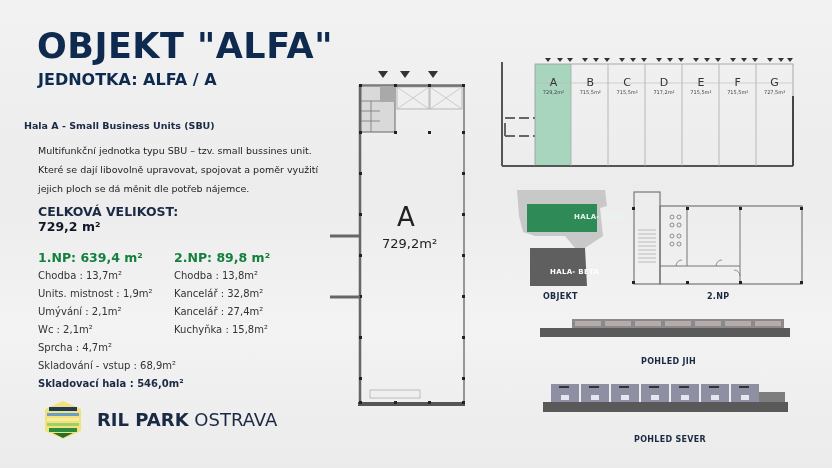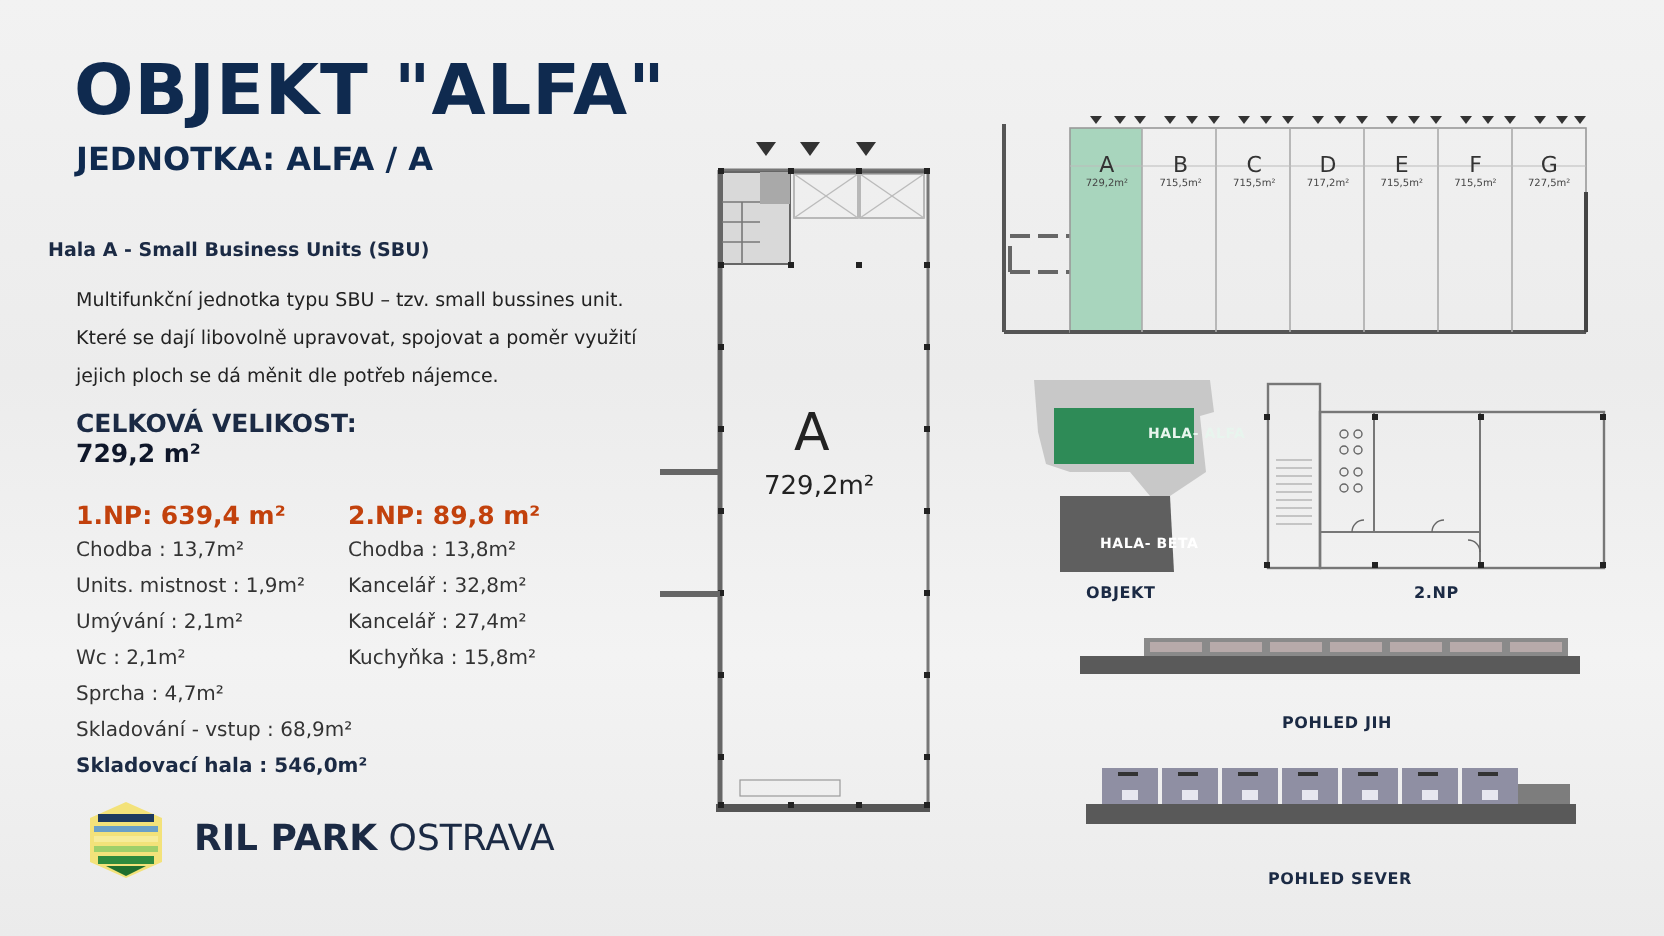--- a/index.html
+++ b/index.html
@@ -30,21 +30,21 @@
     font-size: 9.5px; line-height: 19px; color: #222;
   }
   .total-label {
     left: 38px; top: 204px;
     font-weight: bold; font-size: 12.5px; color: #1b2a44; line-height: 16px;
   }
   .total-value {
     left: 38px; top: 219px;
     font-weight: bold; font-size: 12.5px; color: #0f172a; line-height: 16px;
   }
-  .np-head { font-weight: bold; font-size: 12.5px; color: #c2410c; }
+  .np-head { font-weight: bold; font-size: 12.5px; color: #15803d; }
   .np-list { font-size: 10px; color: #333; }
   .np-list div { height: 18px; line-height: 18px; white-space: nowrap; }
   .np-list .strong { font-weight: bold; color: #1b2a44; }
 
   .logo { left: 43px; top: 401px; width: 40px; height: 38px; }
   .logo-text { left: 97px; top: 409px; font-size: 18px; color: #1b2a44; }
   .logo-text b { font-weight: 900; }
   .plan-label-letter { left: 397px; top: 202px; font-size: 26px; color: #222; }
   .plan-label-area { left: 382px; top: 236px; font-size: 13px; color: #222; }
 

